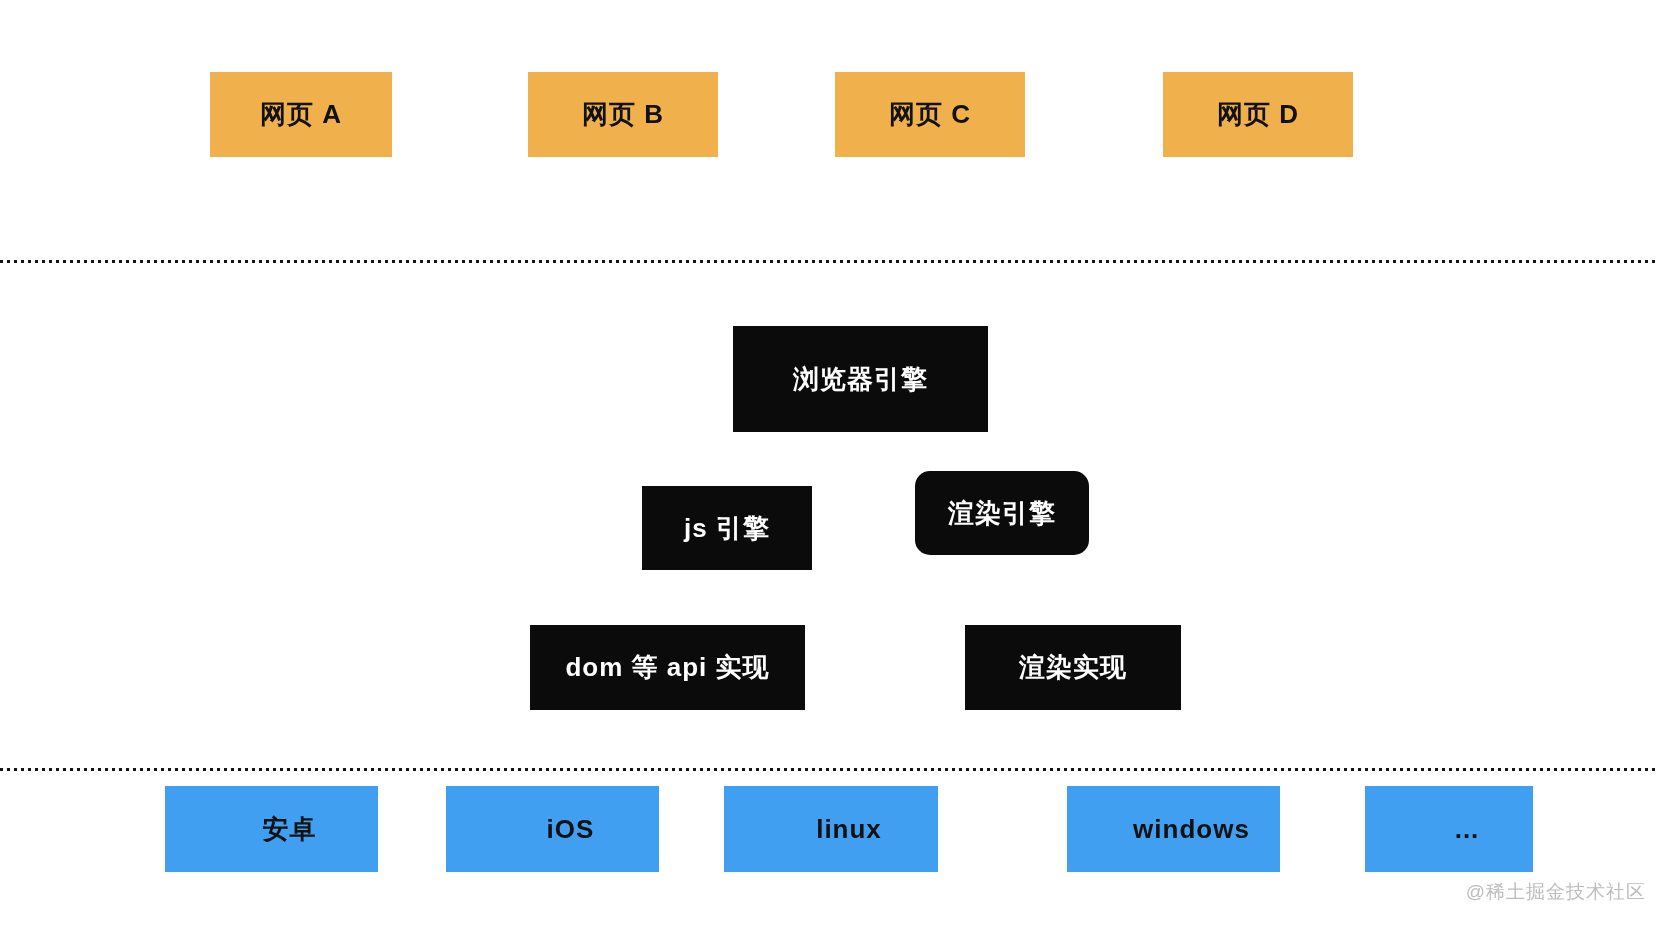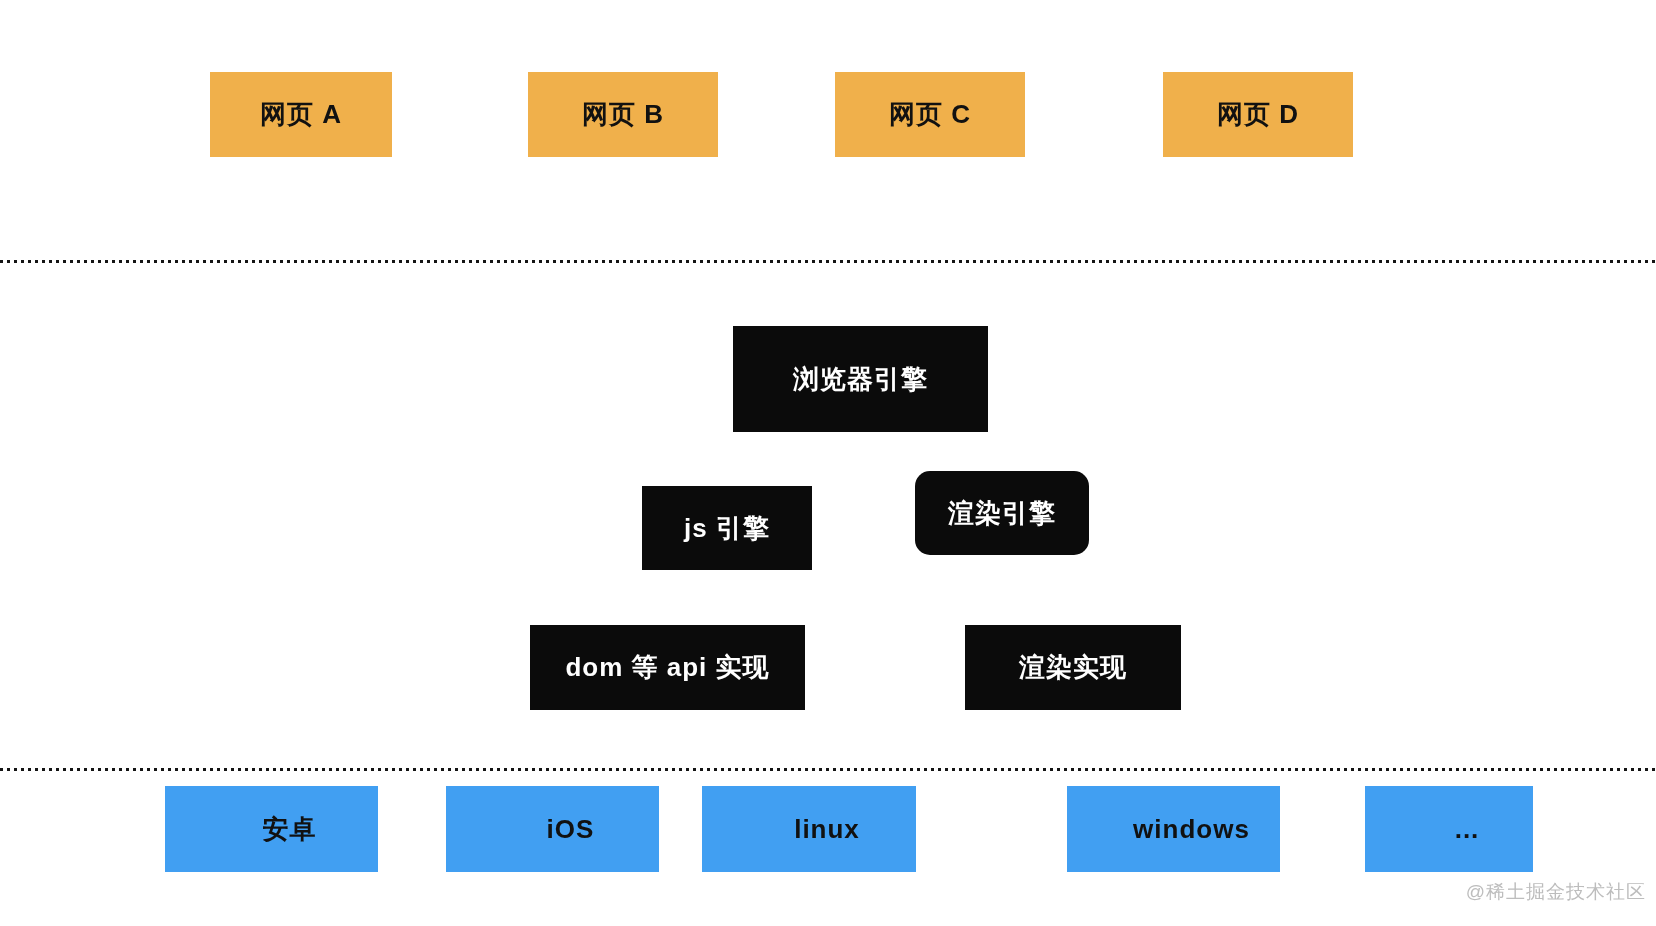--- a/index.html
+++ b/index.html
@@ -94,21 +94,21 @@
 </div>
 
 <div class="divider" style="top:768px;"></div>
 
 <div class="node node--platform" style="left:165px; top:786px; width:213px; height:86px;">
   <span>安卓</span>
 </div>
 <div class="node node--platform" style="left:446px; top:786px; width:213px; height:86px;">
   <span>iOS</span>
 </div>
-<div class="node node--platform" style="left:702px; top:786px; width:214px; height:86px;">
+<div class="node node--platform" style="left:724px; top:786px; width:214px; height:86px;">
   <span>linux</span>
 </div>
 <div class="node node--platform" style="left:1067px; top:786px; width:213px; height:86px;">
   <span>windows</span>
 </div>
 <div class="node node--platform" style="left:1365px; top:786px; width:168px; height:86px;">
   <span>...</span>
 </div>
 
 <div class="watermark">@稀土掘金技术社区</div>

